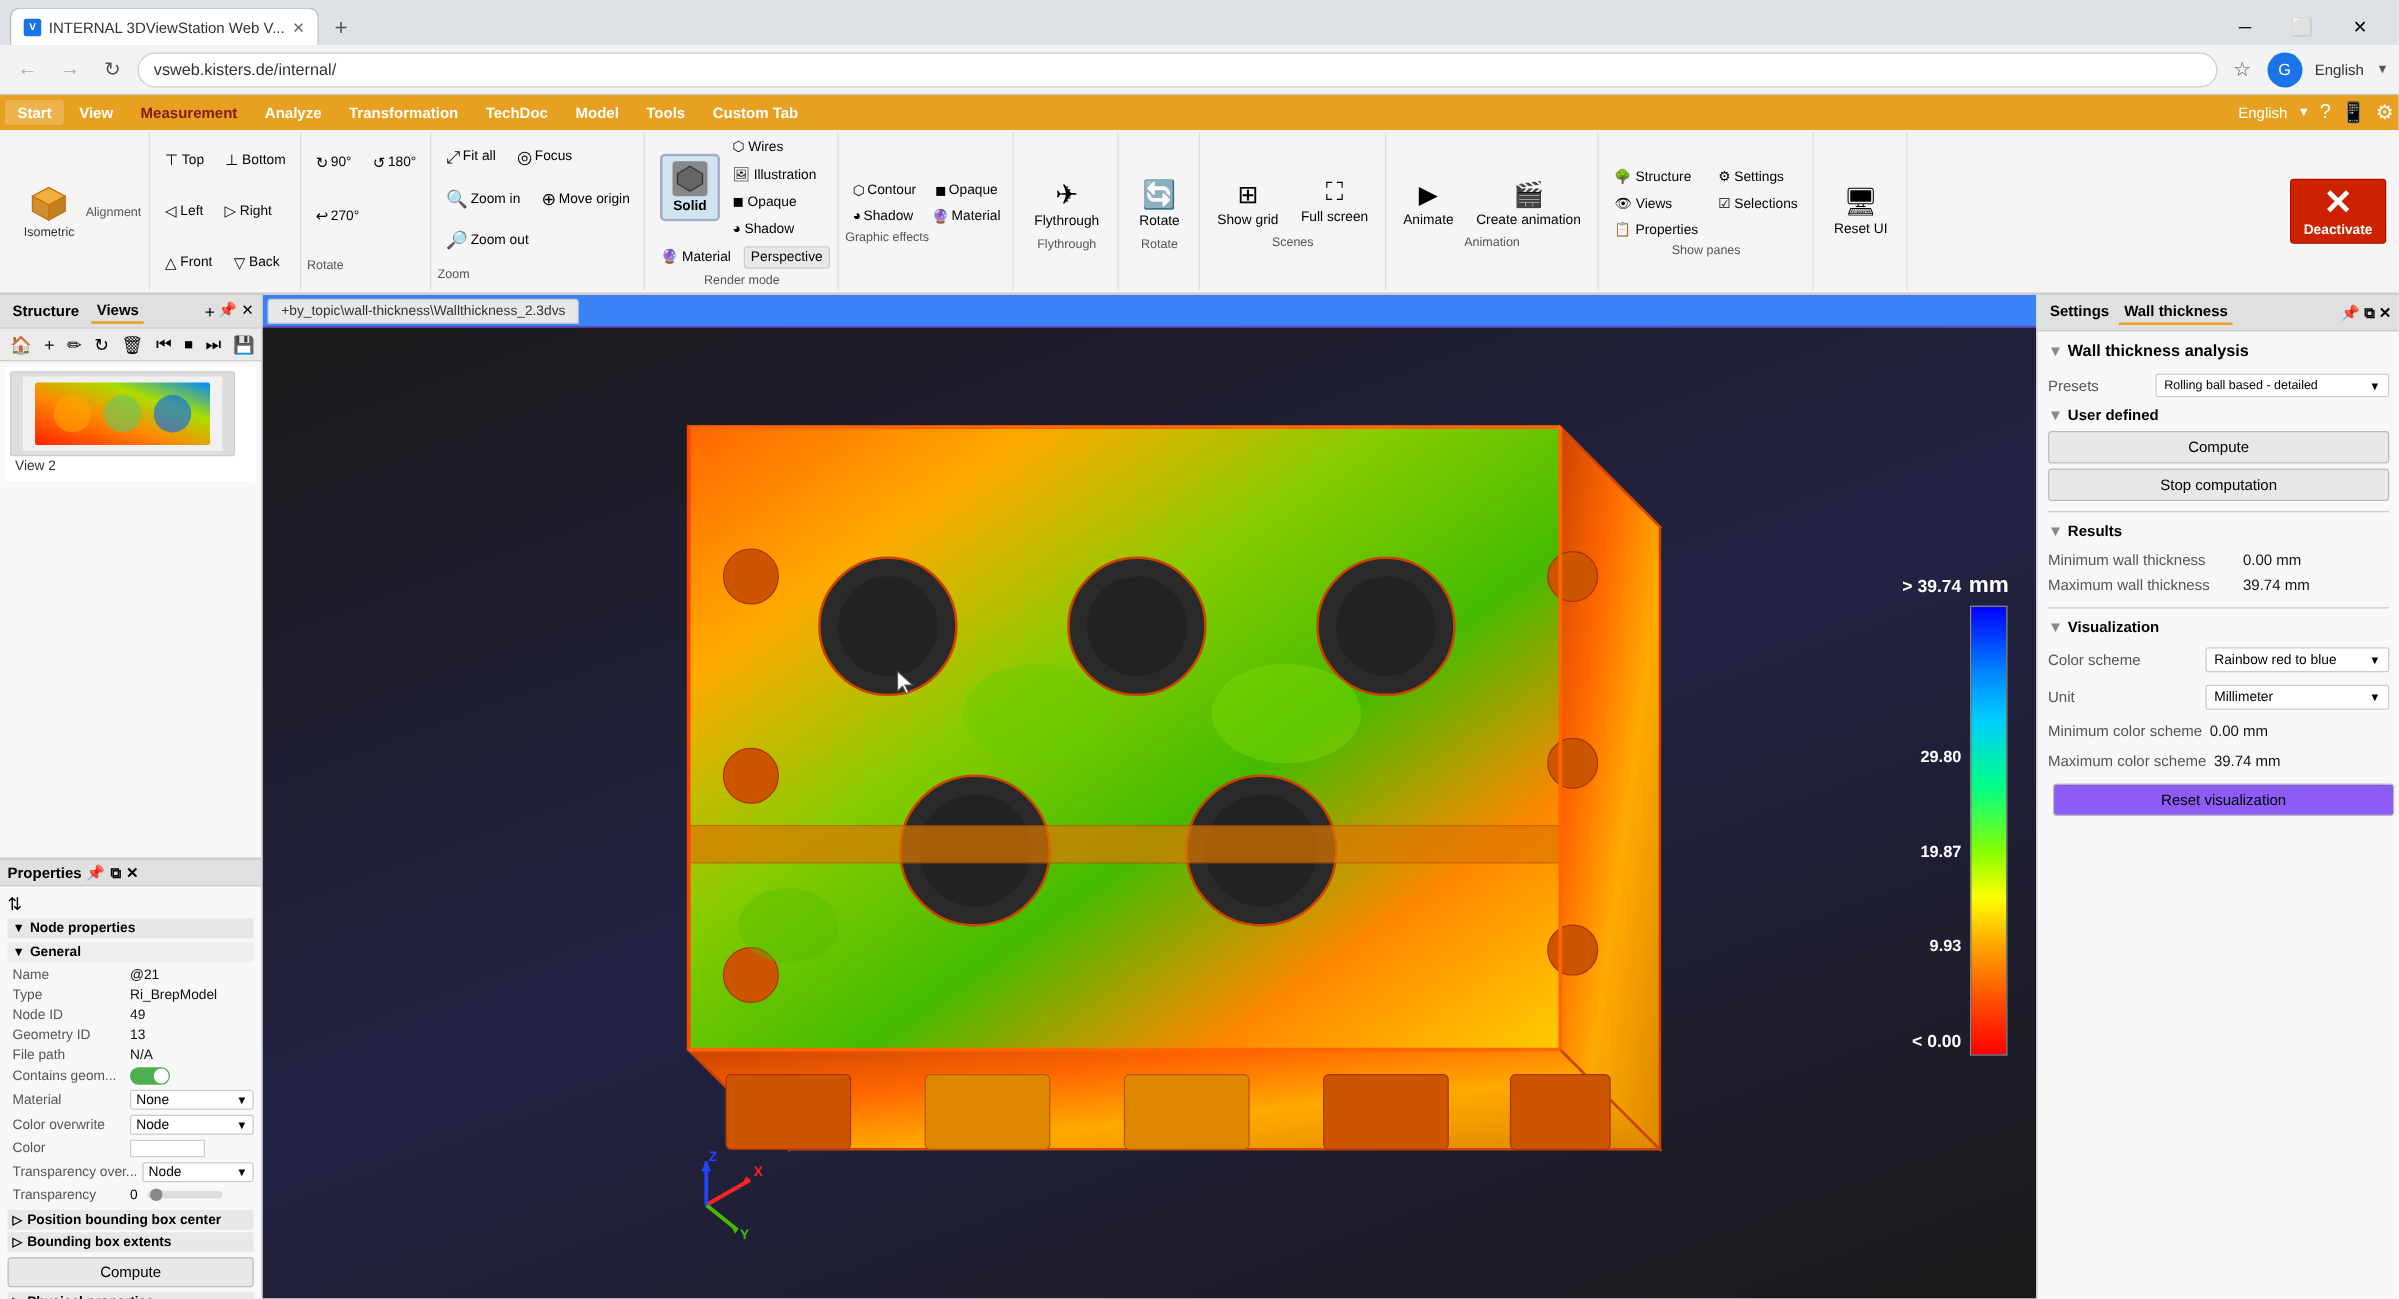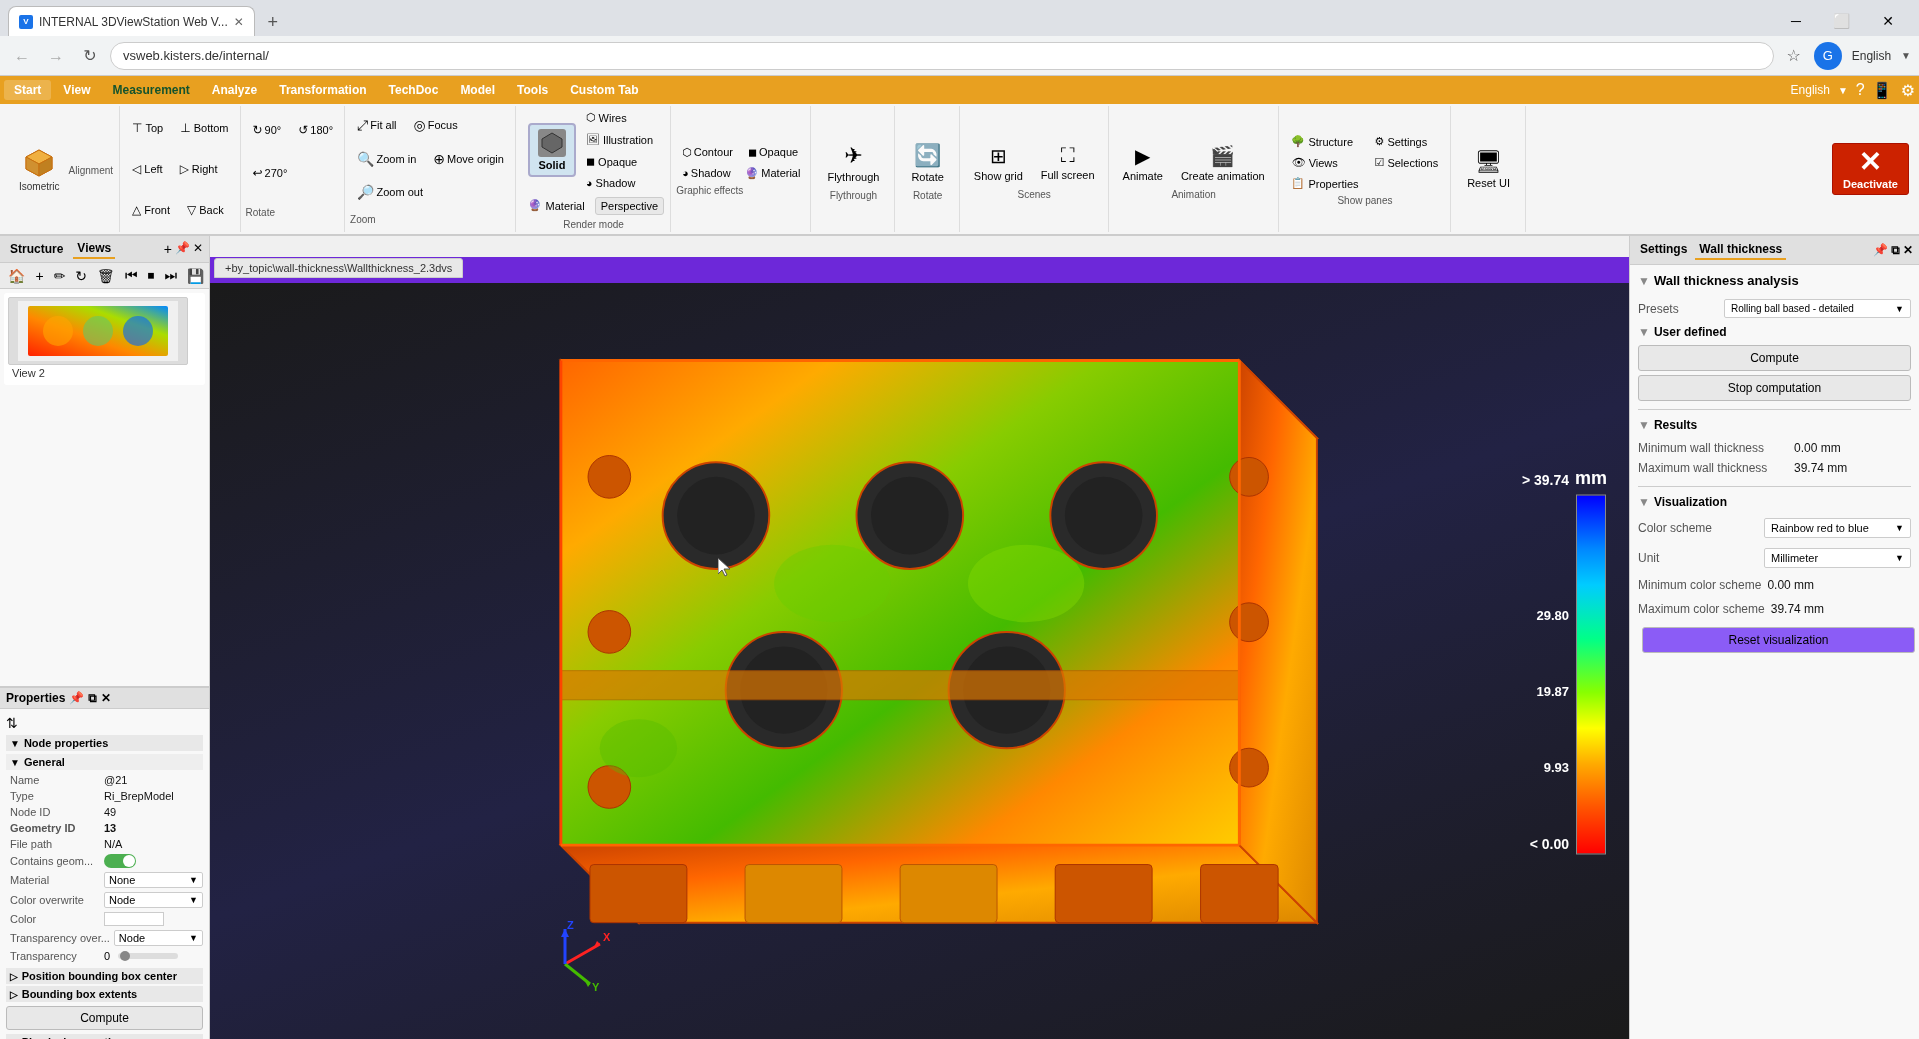--- a/index.html
+++ b/index.html
@@ -37,21 +37,21 @@
   <button class="nav-btn" style="width:28px; height:28px; border:none; background:#1a73e8; border-radius:50%; cursor:pointer; font-size:13px; color:white; display:flex; align-items:center; justify-content:center;">G</button>
   <span style="font-size:12px; color:#333; padding:0 4px; cursor:pointer;">English</span>
   <span style="font-size:10px; color:#555;">▼</span>
 </div>
 
 <div class="app">
 
   <div style="background:#e8a020; height:28px; display:flex; align-items:center; padding:0 4px; gap:2px;">
     <div style="padding:3px 10px; color:white; font-size:12px; font-weight:600; cursor:pointer; border-radius:3px; background:rgba(255,255,255,0.2);">Start</div>
     <div style="padding:3px 10px; color:white; font-size:12px; font-weight:600; cursor:pointer; border-radius:3px;">View</div>
-    <div style="padding:3px 10px; color:#14532d; font-size:12px; font-weight:600; cursor:pointer; border-radius:3px;">Measurement</div>
+    <div style="padding:3px 10px; color:#7f1d1d; font-size:12px; font-weight:600; cursor:pointer; border-radius:3px;">Measurement</div>
     <div style="padding:3px 10px; color:white; font-size:12px; font-weight:600; cursor:pointer; border-radius:3px;">Analyze</div>
     <div style="padding:3px 10px; color:white; font-size:12px; font-weight:600; cursor:pointer; border-radius:3px;">Transformation</div>
     <div style="padding:3px 10px; color:white; font-size:12px; font-weight:600; cursor:pointer; border-radius:3px;">TechDoc</div>
     <div style="padding:3px 10px; color:white; font-size:12px; font-weight:600; cursor:pointer; border-radius:3px;">Model</div>
     <div style="padding:3px 10px; color:white; font-size:12px; font-weight:600; cursor:pointer; border-radius:3px;">Tools</div>
     <div style="padding:3px 10px; color:white; font-size:12px; font-weight:600; cursor:pointer; border-radius:3px;">Custom Tab</div>
     <div style="margin-left:auto; display:flex; align-items:center; gap:8px;">
       <span style="color:white; font-size:12px; cursor:pointer;">English</span>
       <span style="color:white; font-size:10px;">▼</span>
       <span style="color:white; font-size:16px; cursor:pointer;">?</span>
@@ -394,21 +394,21 @@
               <span style="color:#111; font-size:11px;">@21</span>
             </div>
             <div style="display:flex; gap:4px; padding:2px 0;">
               <span style="color:#555; min-width:90px; flex-shrink:0; font-size:11px;">Type</span>
               <span style="color:#111; font-size:11px;">Ri_BrepModel</span>
             </div>
             <div style="display:flex; gap:4px; padding:2px 0;">
               <span style="color:#555; min-width:90px; flex-shrink:0; font-size:11px;">Node ID</span>
               <span style="color:#111; font-size:11px;">49</span>
             </div>
-            <div style="display:flex; gap:4px; padding:2px 0;font-weight:bold;">
+            <div style="display:flex; gap:4px; padding:2px 0;">
               <span style="color:#555; min-width:90px; flex-shrink:0; font-size:11px;">Geometry ID</span>
               <span style="color:#111; font-size:11px;">13</span>
             </div>
             <div style="display:flex; gap:4px; padding:2px 0;">
               <span style="color:#555; min-width:90px; flex-shrink:0; font-size:11px;">File path</span>
               <span style="color:#111; font-size:11px;">N/A</span>
             </div>
             <div style="display:flex; gap:4px; padding:2px 0; align-items:center;">
               <span style="color:#555; min-width:90px; flex-shrink:0; font-size:11px;">Contains geom...</span>
               <div style="width:32px; height:14px; background:#4CAF50; border-radius:7px; position:relative; cursor:pointer;">
@@ -464,21 +464,21 @@
           <div style="background:#e8e8e8; padding:2px 4px; font-weight:600; font-size:11px; cursor:pointer; display:flex; align-items:center; gap:4px; margin-top:2px;">
             <span style="font-size:10px;">▷</span>
             <span>Physical properties</span>
           </div>
         </div>
       </div>
     </div>
 
     <div style="flex:1; display:flex; flex-direction:column; overflow:hidden;">
 
-      <div style="background:#6d28d9; height:26px; display:flex; align-items:center; padding:0 4px; border-bottom:4px solid #6d28d9;margin-top:21px;">
+      <div style="background:#3b82f6; height:26px; display:flex; align-items:center; padding:0 4px; border-bottom:1px solid #6d28d9;">
         <div style="background:#e8e8e8; border:1px solid #ccc; border-radius:3px 3px 0 0; padding:3px 10px; font-size:11px; color:#333; cursor:pointer;">+by_topic\wall-thickness\Wallthickness_2.3dvs</div>
       </div>
 
       <div style="flex:1; position:relative; background:linear-gradient(160deg, #1a1a1a 0%, #222244 50%, #1a1a1a 100%); overflow:hidden;">
 
         <svg style="position:absolute; top:0; left:0; width:100%; height:100%;" viewBox="0 0 980 780" preserveAspectRatio="xMidYMid meet">
           <defs>
             <linearGradient id="topFaceGrad" x1="0%" y1="0%" x2="100%" y2="100%">
               <stop offset="0%" style="stop-color:#00aa44"></stop>
               <stop offset="20%" style="stop-color:#44cc00"></stop>

